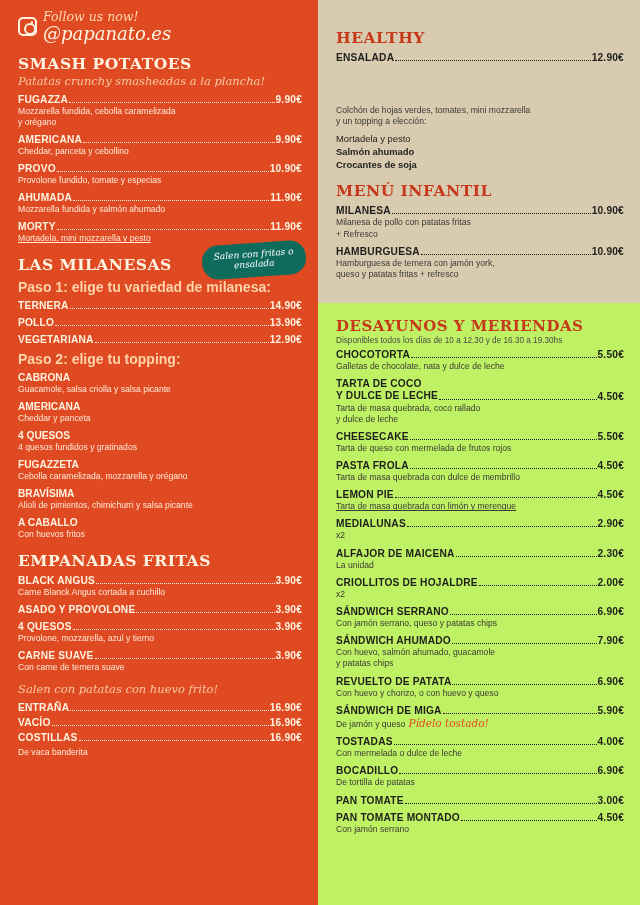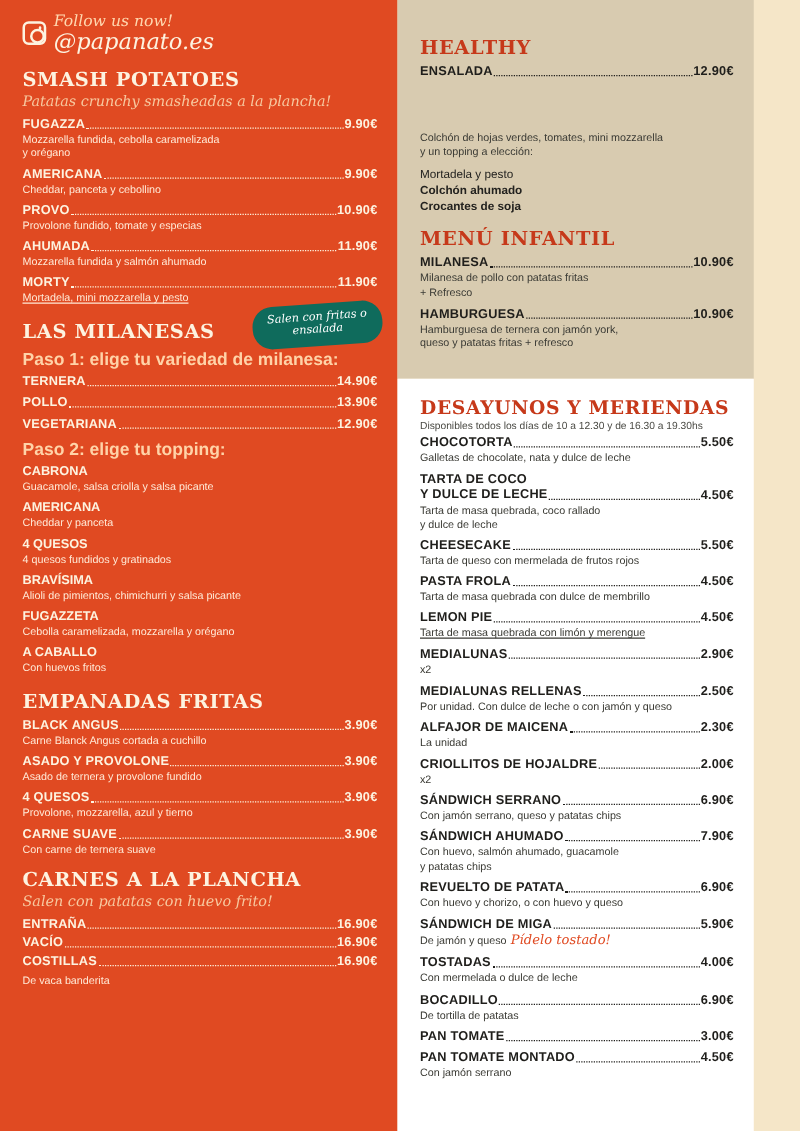--- a/index.html
+++ b/index.html
@@ -12,27 +12,27 @@
   }
   .page { position: relative; width: 640px; height: 905px; display: flex; }
 
   
   .col-left {
     width: 318px; height: 905px;
     background: #e04a22;
     color: #fdf3e0;
     padding: 10px 16px 8px 18px;
   }
-  .col-right { width: 285px; height: 905px; position: relative; }
+  .col-right { width: 322px; height: 905px; position: relative; }
   .right-top {
     height: 303px; background: #d8cbb0; color: #23221f;
     padding: 28px 16px 8px 18px;
   }
   .right-bottom {
-    height: 602px; background: #ffffff; color: #23221f;
+    height: 602px; background: #bef264; color: #23221f;
     padding: 14px 16px 8px 18px;
   }
 
   
   .section-title {
     font-family: "DejaVu Serif", serif;
     font-weight: bold;
     letter-spacing: 0.5px;
     font-size: 15.5px;
     margin: 0 0 1px 0;
@@ -217,26 +217,26 @@
           </div>
           <div class="plain-item">
             <div class="nm">AMERICANA</div>
             <div class="desc">Cheddar y panceta</div>
           </div>
           <div class="plain-item">
             <div class="nm">4 QUESOS</div>
             <div class="desc">4 quesos fundidos y gratinados</div>
           </div>
           <div class="plain-item">
+            <div class="nm">FUGAZZETA</div>
+            <div class="desc">Cebolla caramelizada, mozzarella y orégano</div>
+          </div>
+          <div class="plain-item">
             <div class="nm">BRAVÍSIMA</div>
             <div class="desc">Alioli de pimientos, chimichurri y salsa picante</div>
-          </div>
-          <div class="plain-item">
-            <div class="nm">FUGAZZETA</div>
-            <div class="desc">Cebolla caramelizada, mozzarella y orégano</div>
           </div>
           <div class="plain-item">
             <div class="nm">A CABALLO</div>
             <div class="desc">Con huevos fritos</div>
           </div>
         </div>
     </div>
 
     <div style="margin-top:10px;">
       <div class="section-title">EMPANADAS FRITAS</div>
@@ -248,21 +248,20 @@
               <span class="pr">3.90€</span>
             </div>
             <div class="desc" style="white-space: pre-line;">Carne Blanck Angus cortada a cuchillo</div>
           </div>
           <div class="item">
             <div class="dotline">
               <span class="nm">ASADO Y PROVOLONE</span>
               <span class="dots"></span>
               <span class="pr">3.90€</span>
             </div>
-            <div class="desc" style="white-space: pre-line;">Asado de ternera y provolone fundido</div>
           </div>
           <div class="item">
             <div class="dotline">
               <span class="nm">4 QUESOS</span>
               <span class="dots"></span>
               <span class="pr">3.90€</span>
             </div>
             <div class="desc" style="white-space: pre-line;">Provolone, mozzarella, azul y tierno</div>
           </div>
           <div class="item">
@@ -270,21 +269,20 @@
               <span class="nm">CARNE SUAVE</span>
               <span class="dots"></span>
               <span class="pr">3.90€</span>
             </div>
             <div class="desc" style="white-space: pre-line;">Con carne de ternera suave</div>
           </div>
         </div>
     </div>
 
     <div style="margin-top:9px;">
-      <div class="section-title">CARNES A LA PLANCHA</div>
       <div class="script">Salen con patatas con huevo frito!</div>
       <div id="carne-items">
           <div class="item tight">
             <div class="dotline">
               <span class="nm">ENTRAÑA</span>
               <span class="dots"></span>
               <span class="pr">16.90€</span>
             </div>
           </div>
           <div class="item tight">
@@ -319,21 +317,21 @@
                 <span class="nm">ENSALADA</span>
                 <span class="dots"></span>
                 <span class="pr">12.90€</span>
               </div>
               <div class="desc" style="white-space: pre-line; margin-top: 42px;">Colchón de hojas verdes, tomates, mini mozzarella
 y un topping a elección:</div>
             </div>
           </div>
         <div id="healthy-options">
             <div class="nm" style="font-weight: normal; font-size: 9.4px; margin-top: 2px;">Mortadela y pesto</div>
-            <div class="nm" style="font-weight: bold; font-size: 9.4px; margin-top: 2px;">Colchón ahumado</div>
+            <div class="nm" style="font-weight: bold; font-size: 9.4px; margin-top: 2px;">Salmón ahumado</div>
             <div class="nm" style="font-weight: bold; font-size: 9.4px; margin-top: 2px;">Crocantes de soja</div>
           </div>
       </div>
 
       <div style="margin-top:11px;">
         <div class="section-title">MENÚ INFANTIL</div>
         <div id="infantil-items" style="margin-top:5px;">
             <div class="item">
               <div class="dotline">
                 <span class="nm">MILANESA</span>
@@ -406,28 +404,20 @@
           <div class="item">
             <div class="dotline">
               <span class="nm">MEDIALUNAS</span>
               <span class="dots"></span>
               <span class="pr">2.90€</span>
             </div>
             <div class="desc" style="white-space: pre-line;">x2</div>
           </div>
           <div class="item">
             <div class="dotline">
-              <span class="nm">MEDIALUNAS RELLENAS</span>
-              <span class="dots"></span>
-              <span class="pr">2.50€</span>
-            </div>
-            <div class="desc" style="white-space: pre-line;">Por unidad. Con dulce de leche o con jamón y queso</div>
-          </div>
-          <div class="item">
-            <div class="dotline">
               <span class="nm">ALFAJOR DE MAICENA</span>
               <span class="dots"></span>
               <span class="pr">2.30€</span>
             </div>
             <div class="desc" style="white-space: pre-line;">La unidad</div>
           </div>
           <div class="item">
             <div class="dotline">
               <span class="nm">CRIOLLITOS DE HOJALDRE</span>
               <span class="dots"></span>

